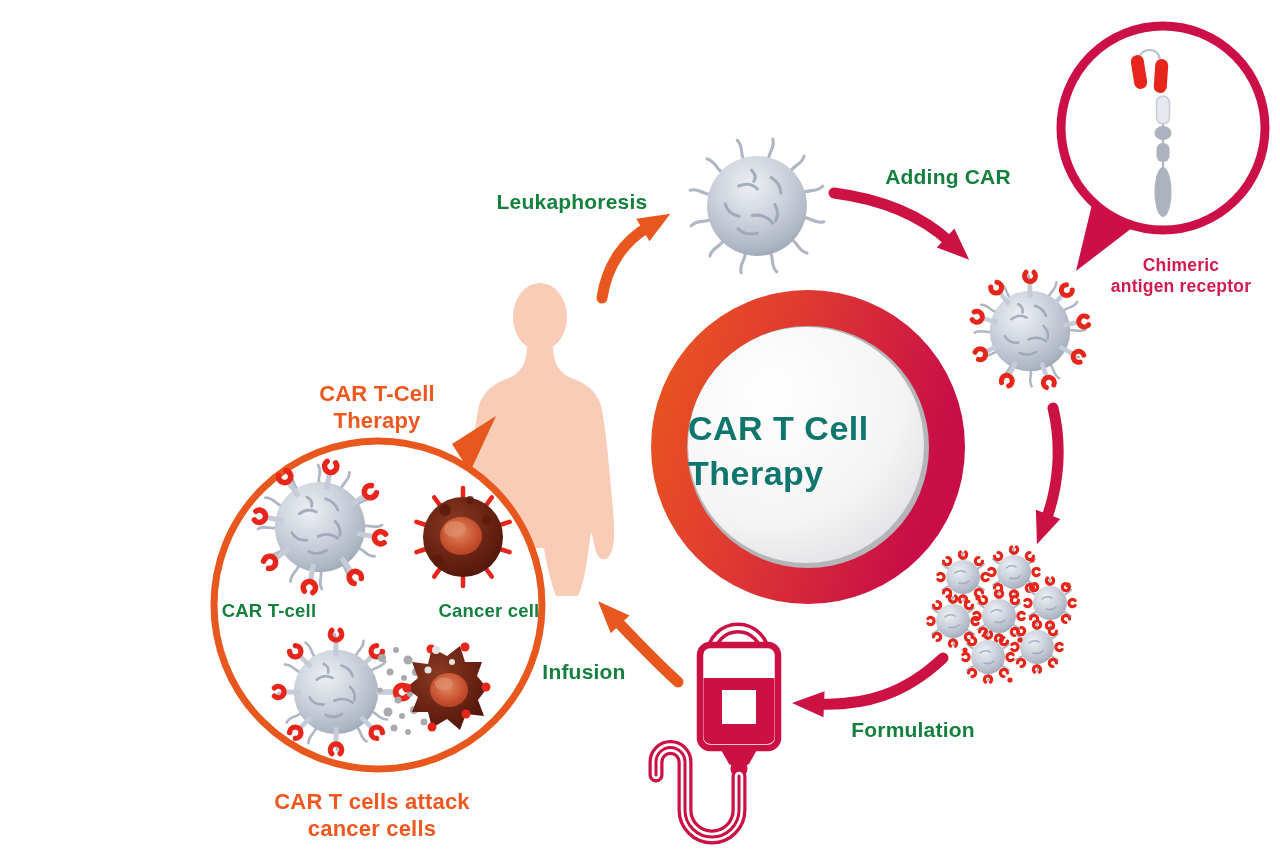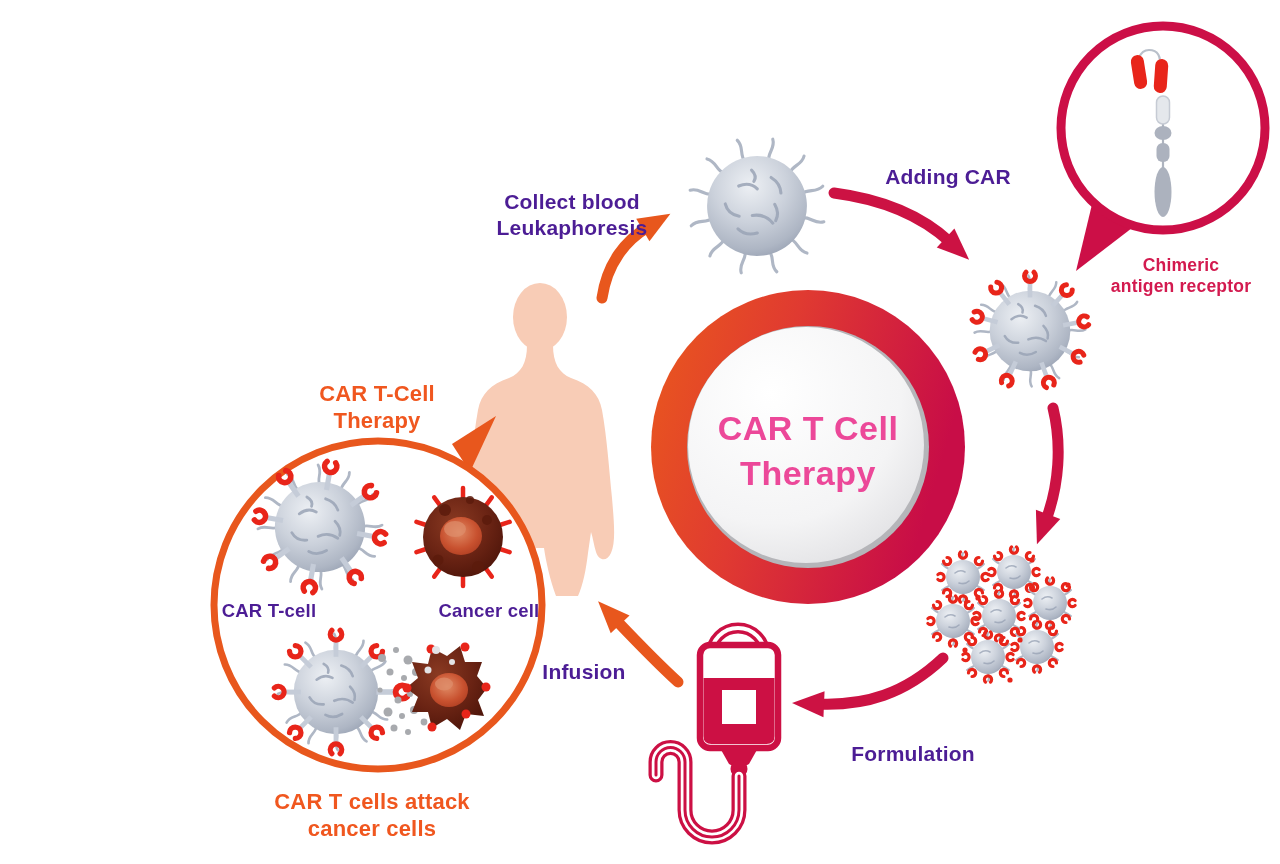--- a/index.html
+++ b/index.html
@@ -3,28 +3,28 @@
 <meta charset="utf-8">
 <style>
   html,body{margin:0;padding:0;background:#fff;}
   .canvas{
     position:relative;width:1280px;height:864px;background:#fff;overflow:hidden;
     font-family:"Liberation Sans","DejaVu Sans",sans-serif;
   }
   .canvas svg.art{position:absolute;left:0;top:0;}
   .lbl{
     position:absolute;text-align:center;font-weight:bold;letter-spacing:.2px;
-    color:#4c1d95;line-height:1.22;white-space:nowrap;
+    color:#15803d;line-height:1.22;white-space:nowrap;
   }
   .lbl span{display:block;}
   .lbl.orange{color:#F0571F;}
   .lbl.crimson{color:#D31A4F;}
   .center-title{
-    position:absolute;left:688px;top:406px;width:240px;text-align:center;
-    font-size:34px;line-height:45px;font-weight:bold;color:#ec4899;letter-spacing:.5px;
+    position:absolute;left:688px;top:406px;width:240px;
+    font-size:34px;line-height:45px;font-weight:bold;color:#0f766e;letter-spacing:.5px;
   }
   .center-title span{display:block;}
   .fs21{font-size:21px;}
   .fs22{font-size:22px;}
   .fs18{font-size:18.5px;}
   .fs17{font-size:17.5px;}
 </style>
 </head>
 <body>
 
@@ -331,30 +331,29 @@
     </g>
   </g>
 </svg>
 
   <div class="center-title">
     <span>CAR T Cell</span>
     <span>Therapy</span>
   </div>
 
   <div class="lbl fs21" style="left:462px;top:189px;width:220px;">
-    <span>Collect blood</span>
     <span>Leukaphoresis</span>
   </div>
 
   <div class="lbl fs21" style="left:838px;top:164px;width:220px;">
     <span>Adding CAR</span>
   </div>
 
 
-  <div class="lbl fs21" style="left:803px;top:717px;width:220px;margin-top:24px;">
+  <div class="lbl fs21" style="left:803px;top:717px;width:220px;">
     <span>Formulation</span>
   </div>
 
   <div class="lbl fs21" style="left:494px;top:659px;width:180px;">
     <span>Infusion</span>
   </div>
 
   <div class="lbl crimson fs17" style="left:1071px;top:255px;width:220px;">
     <span>Chimeric</span>
     <span>antigen receptor</span>

